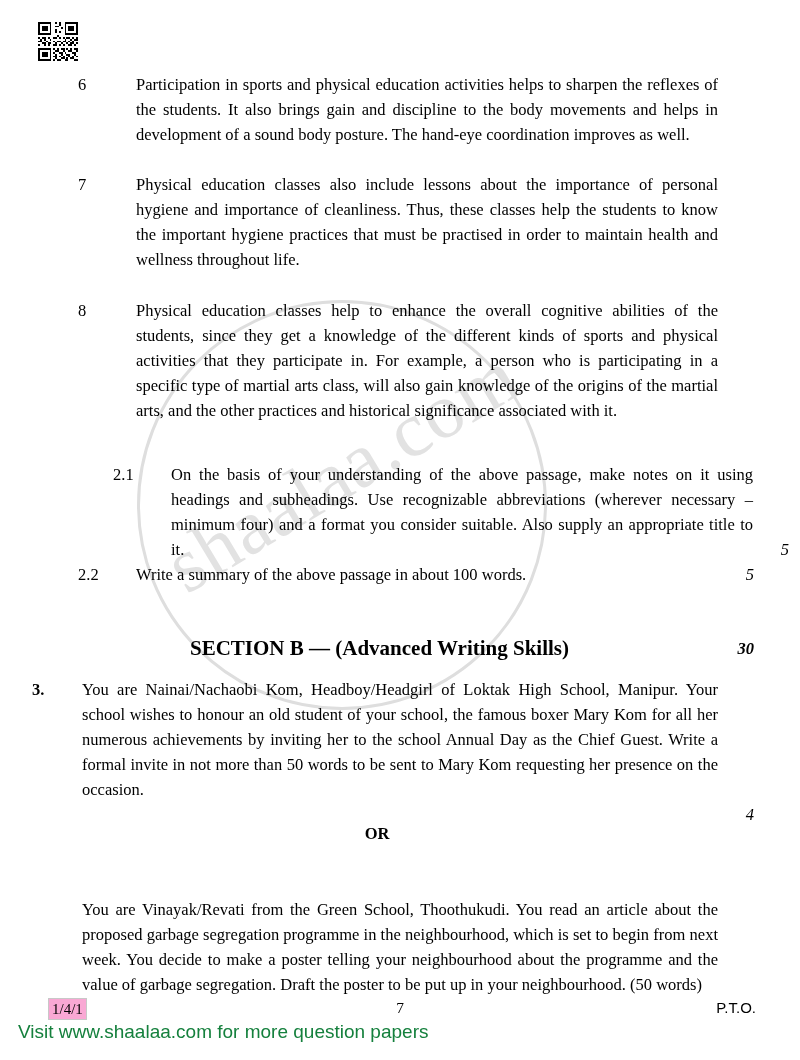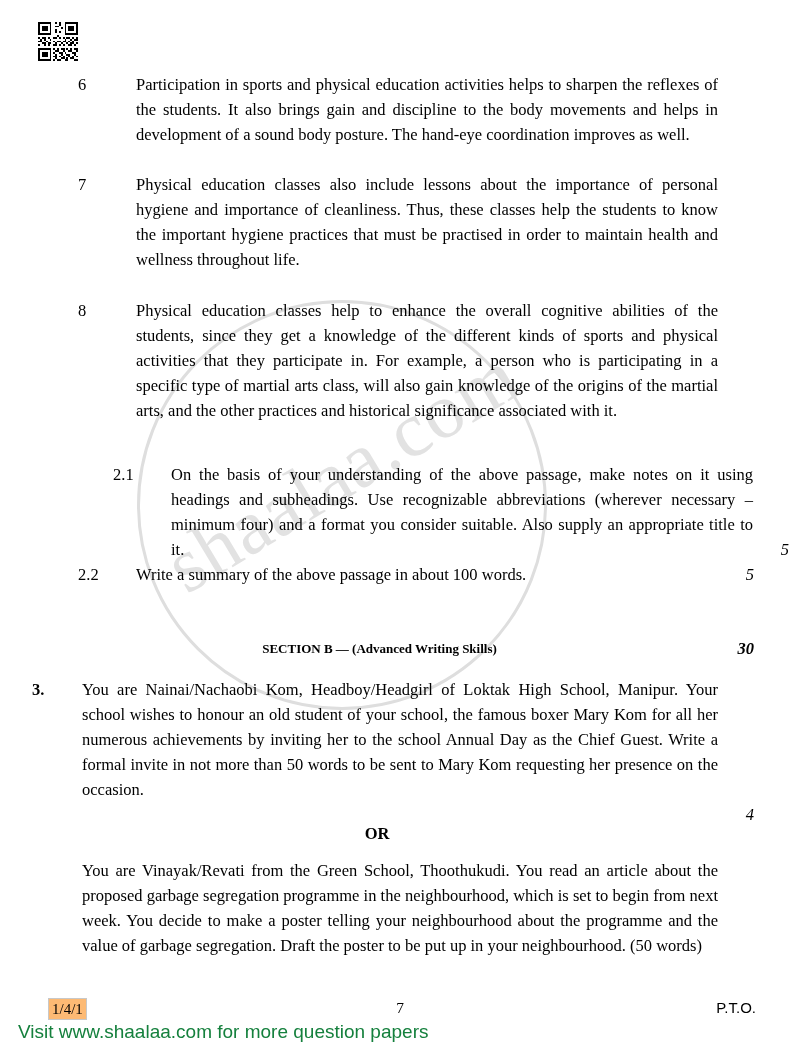--- a/index.html
+++ b/index.html
@@ -116,21 +116,21 @@
     line-height: 25px;
     font-style: italic;
   }
   .marks.bold { font-weight: bold; }
 
   .section-heading {
     position: absolute;
     left: 0;
     width: 759px;
     text-align: center;
-    font-size: 13px;
+    font-size: 21px;
     line-height: 25px;
     font-weight: bold;
   }
   .or-heading {
     position: absolute;
     left: 0;
     width: 754px;
     text-align: center;
     font-size: 16.5px;
     line-height: 25px;
@@ -139,21 +139,21 @@
 
   
   #paper-code {
     position: absolute;
     left: 48px;
     top: 998px;
     font-size: 15px;
     line-height: 20px;
     border: 1px solid #c8c8c8;
     padding: 0 3px;
-    background: #fdba74;
+    background: #f9a8d4;
   }
   #page-number {
     position: absolute;
     left: 0;
     top: 998px;
     width: 800px;
     text-align: center;
     font-size: 15.5px;
     line-height: 20px;
   }
@@ -331,21 +331,21 @@
   <div class="passage-block" style="top:677px;">
     <div class="para-row">
       <div class="para-num q-num">3.</div>
       <div class="para-text q3">You are Nainai/Nachaobi Kom, Headboy/Headgirl of Loktak High School, Manipur. Your school wishes to honour an old student of your school, the famous boxer Mary Kom for all her numerous achievements by inviting her to the school Annual Day as the Chief Guest. Write a formal invite in not more than 50 words to be sent to Mary Kom requesting her presence on the occasion.</div>
       <div class="marks" style="top:125px;">4</div>
     </div>
   </div>
 
   <div class="or-heading" style="top:821px;">OR</div>
 
-  <div class="passage-block" style="top:858px;">
+  <div class="passage-block" style="top:897px;">
     <div class="para-row">
       <div class="para-text or-body">You are Vinayak/Revati from the Green School, Thoothukudi. You read an article about the proposed garbage segregation programme in the neighbourhood, which is set to begin from next week. You decide to make a poster telling your neighbourhood about the programme and the value of garbage segregation. Draft the poster to be put up in your neighbourhood. (50 words)</div>
     </div>
   </div>
 
   <div id="paper-code">1/4/1</div>
   <div id="page-number">7</div>
   <div id="pto-label">P.T.O.</div>
 </div>
 

